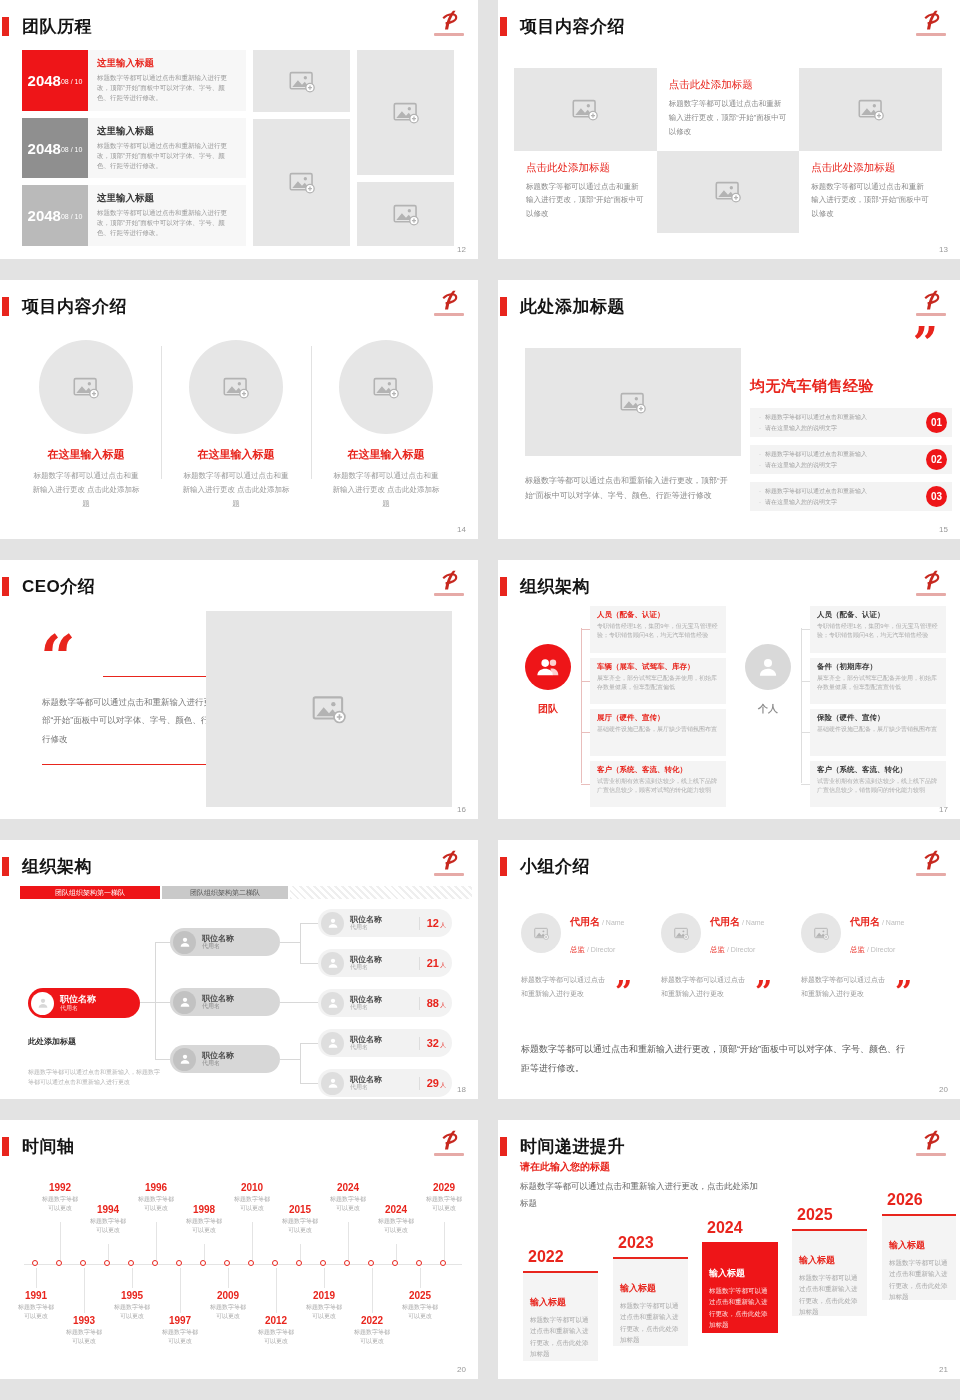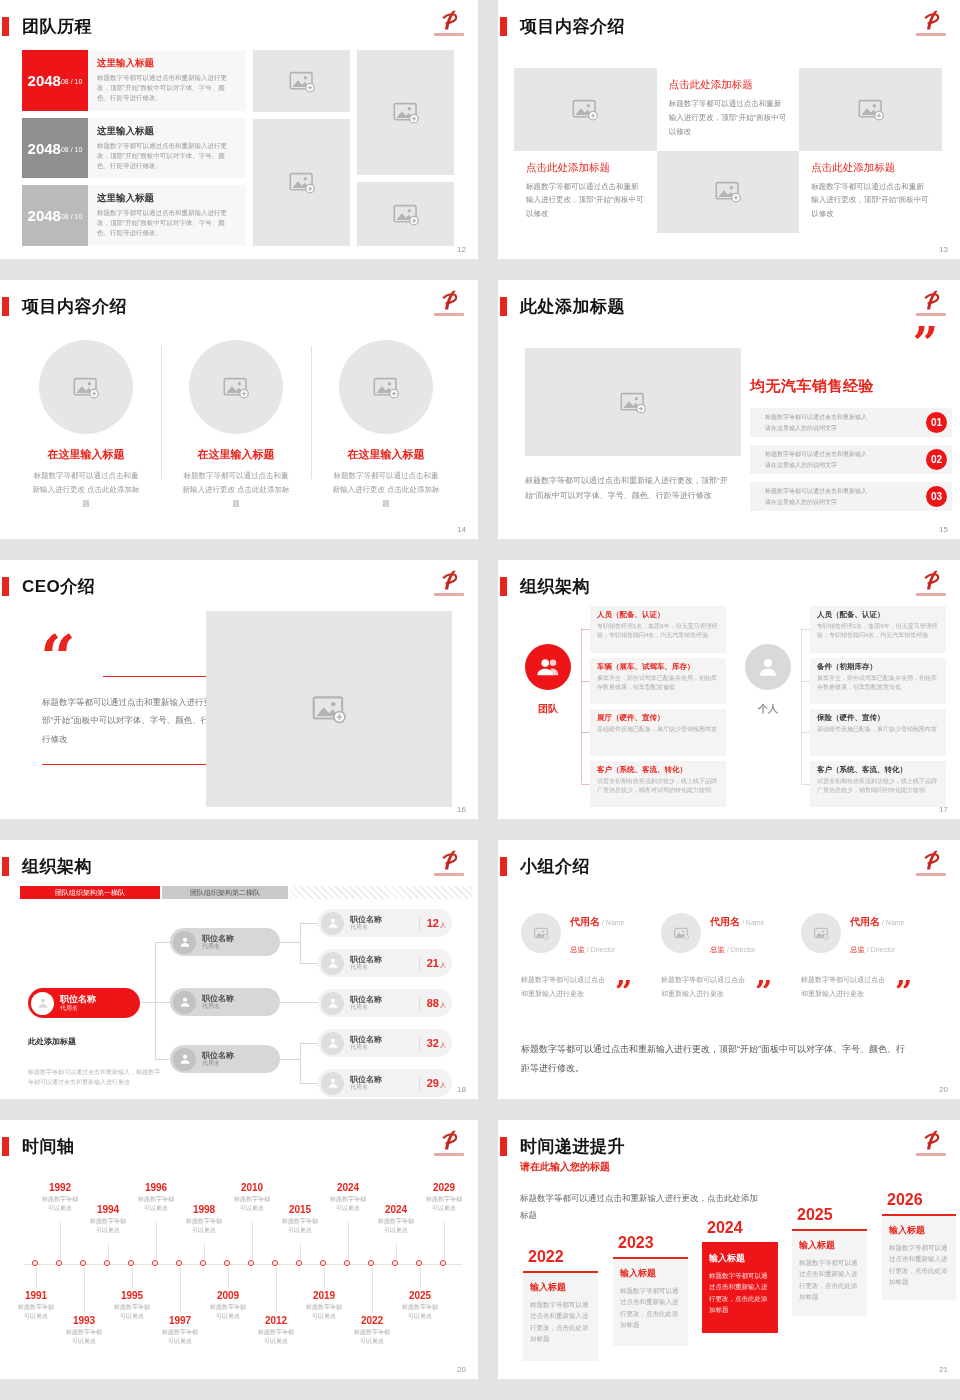--- a/index.html
+++ b/index.html
@@ -133,28 +133,28 @@
   .tlp .dot{position:absolute;left:-4px;top:140px;width:6px;height:6px;border:1.5px solid var(--red);border-radius:50%;background:#fff}
   .tlp .stem{position:absolute;left:0;width:1px;background:#e4e4e4}
   .tlp .lbl{position:absolute;left:-28px;width:56px;text-align:center}
   .tlp .yr{font-size:10px;font-weight:700;color:var(--red);margin-bottom:2px}
   .tlp .cap{font-size:6px;color:#ababab;line-height:1.5}
   .ah .lbl{top:62px}.al .lbl{top:84px}.bh .lbl{top:170px}.bl .lbl{top:195px}
   .ah .stem{top:102px;height:38px}.al .stem{top:124px;height:16px}
   .bh .stem{top:148px;height:20px}.bl .stem{top:148px;height:45px}
   
   .s21-intro{position:absolute;left:22px;top:40px;width:240px}
-  .s21-intro .it{font-size:10px;font-weight:700;color:var(--red);margin-bottom:16px}
+  .s21-intro .it{font-size:10px;font-weight:700;color:var(--red);margin-bottom:4px}
   .s21-intro .ib{font-size:8.5px;color:#666;line-height:1.95}
   .s21-step{position:absolute}
   .st1{left:25px;top:128px;width:75px}.st2{left:115px;top:114px;width:75px}
   .st3{left:204px;top:99px;width:76px}.st4{left:294px;top:86px;width:75px}
   .st5{left:384px;top:71px;width:74px}
   .s21-yr{font-size:16px;font-weight:700;color:var(--red);margin:0 0 5px 5px}
-  .s21-box{background:var(--boxbg);border-top:2px solid var(--red);padding:8px 7px}
+  .s21-box{background:var(--boxbg);border-top:2px solid var(--red);padding:23px 7px}
   .st1 .s21-box{height:90px}.st2 .s21-box{height:89px}.st3 .s21-box{height:91px}
   .st4 .s21-box{height:87px}.st5 .s21-box{height:86px}
   .s21-box .bt{font-size:9px;font-weight:700;color:var(--red);margin-bottom:5px}
   .s21-box .bb{font-size:6.5px;color:#a8a8a8;line-height:1.75}
   .st3 .s21-box{background:var(--red2);border-top-color:var(--red2)}
   .st3 .bt{color:#fff}.st3 .bb{color:rgba(255,255,255,.88)}
 </style>
 </head>
 <body>
 

